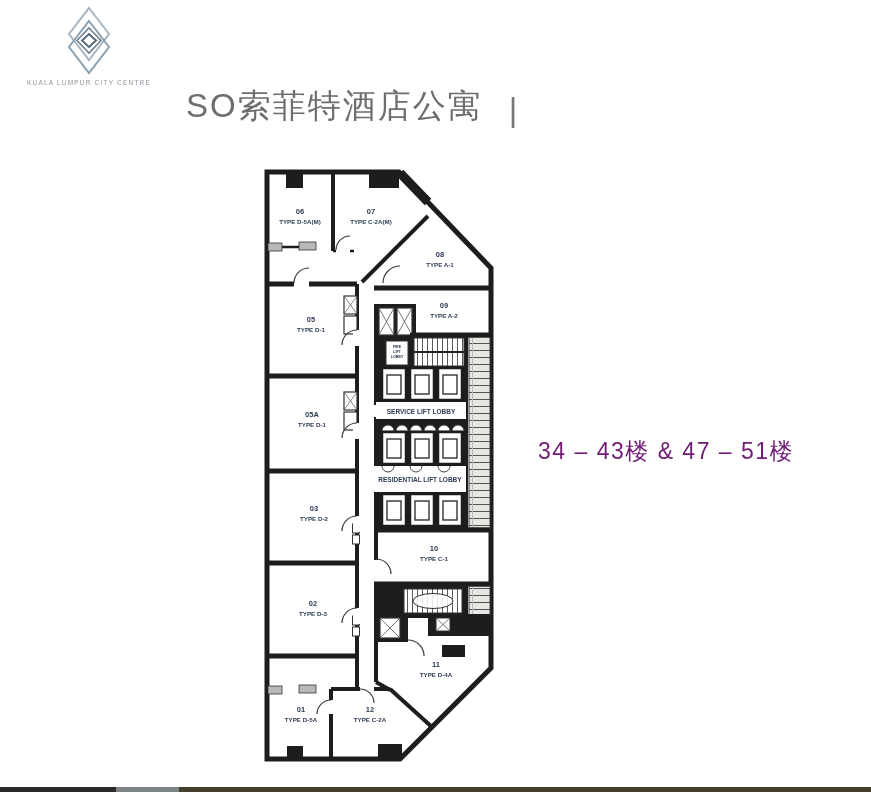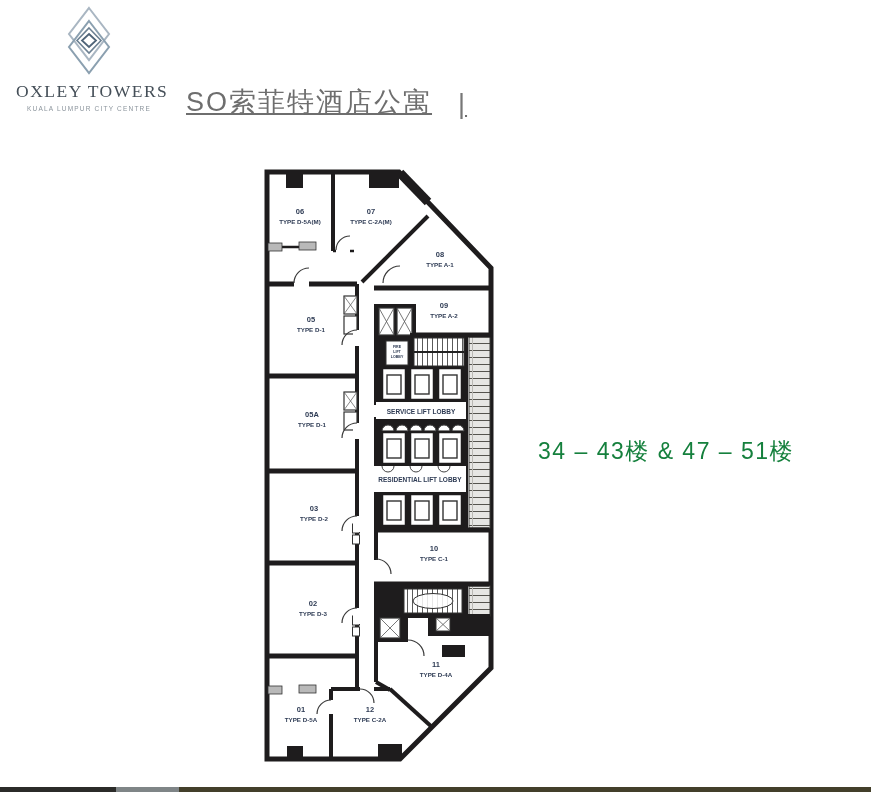--- a/index.html
+++ b/index.html
@@ -14,28 +14,28 @@
   .logo-name{
     margin-top:5px;font-family:"Liberation Serif",serif;
     font-size:17.5px;letter-spacing:1.5px;color:#454f58;white-space:nowrap;
   }
   .logo-tagline{
     margin-top:3px;font-size:6.5px;letter-spacing:1.2px;color:#8b949c;white-space:nowrap;
   }
   
   .page-title{
     position:absolute;left:186px;top:84px;
-    font-size:27px;color:#6e6e6e;letter-spacing:2px;white-space:nowrap;
-    display:flex;align-items:flex-end;text-decoration:underline;
+    font-size:33px;color:#6e6e6e;letter-spacing:2px;white-space:nowrap;
+    display:flex;align-items:flex-end;
   }
   .page-title .sep{margin:0 24px 0 26px;font-weight:300;color:#777;}
   
   .floor-label{
     position:absolute;left:538px;top:436px;
-    font-size:23px;color:#15803d;letter-spacing:1.5px;white-space:nowrap;
+    font-size:23px;color:#701a75;letter-spacing:1.5px;white-space:nowrap;
   }
   
   svg.plan{position:absolute;left:250px;top:160px;width:270px;height:615px;
     font-family:"Liberation Sans",sans-serif;}
   svg.plan text{fill:#2e3b54;font-weight:bold;}
   .unit-no{font-size:7.5px;}
   .unit-type{font-size:6.2px;}
   .lobby-txt{font-size:6.5px;}
   .fire-txt{font-size:3.6px;}
   
@@ -48,21 +48,20 @@
 </head>
 <body>
 
 <div class="logo">
   <svg width="52" height="70" viewBox="0 0 52 70">
     <polygon points="26,2 46,28 26,54 6,28" fill="none" stroke="#a9b6c2" stroke-width="2"></polygon>
     <polygon points="26,15 46,41 26,67 6,41" fill="none" stroke="#8ba0b0" stroke-width="2"></polygon>
     <polygon points="26,22 38,34.5 26,47 14,34.5" fill="none" stroke="#6c8092" stroke-width="1.6"></polygon>
     <polygon points="26,28 33,34.5 26,41 19,34.5" fill="none" stroke="#4f6478" stroke-width="1.8"></polygon>
   </svg>
-  <div class="logo-name">OXLEY TOWERS</div>
   <div class="logo-tagline">KUALA LUMPUR CITY CENTRE</div>
 </div>
 
 <div class="page-title">
   <span>SO索菲特酒店公寓</span>
   <span class="sep">|</span>
 </div>
 
 <div class="floor-label">34 – 43楼 &amp; 47 – 51楼</div>
 

